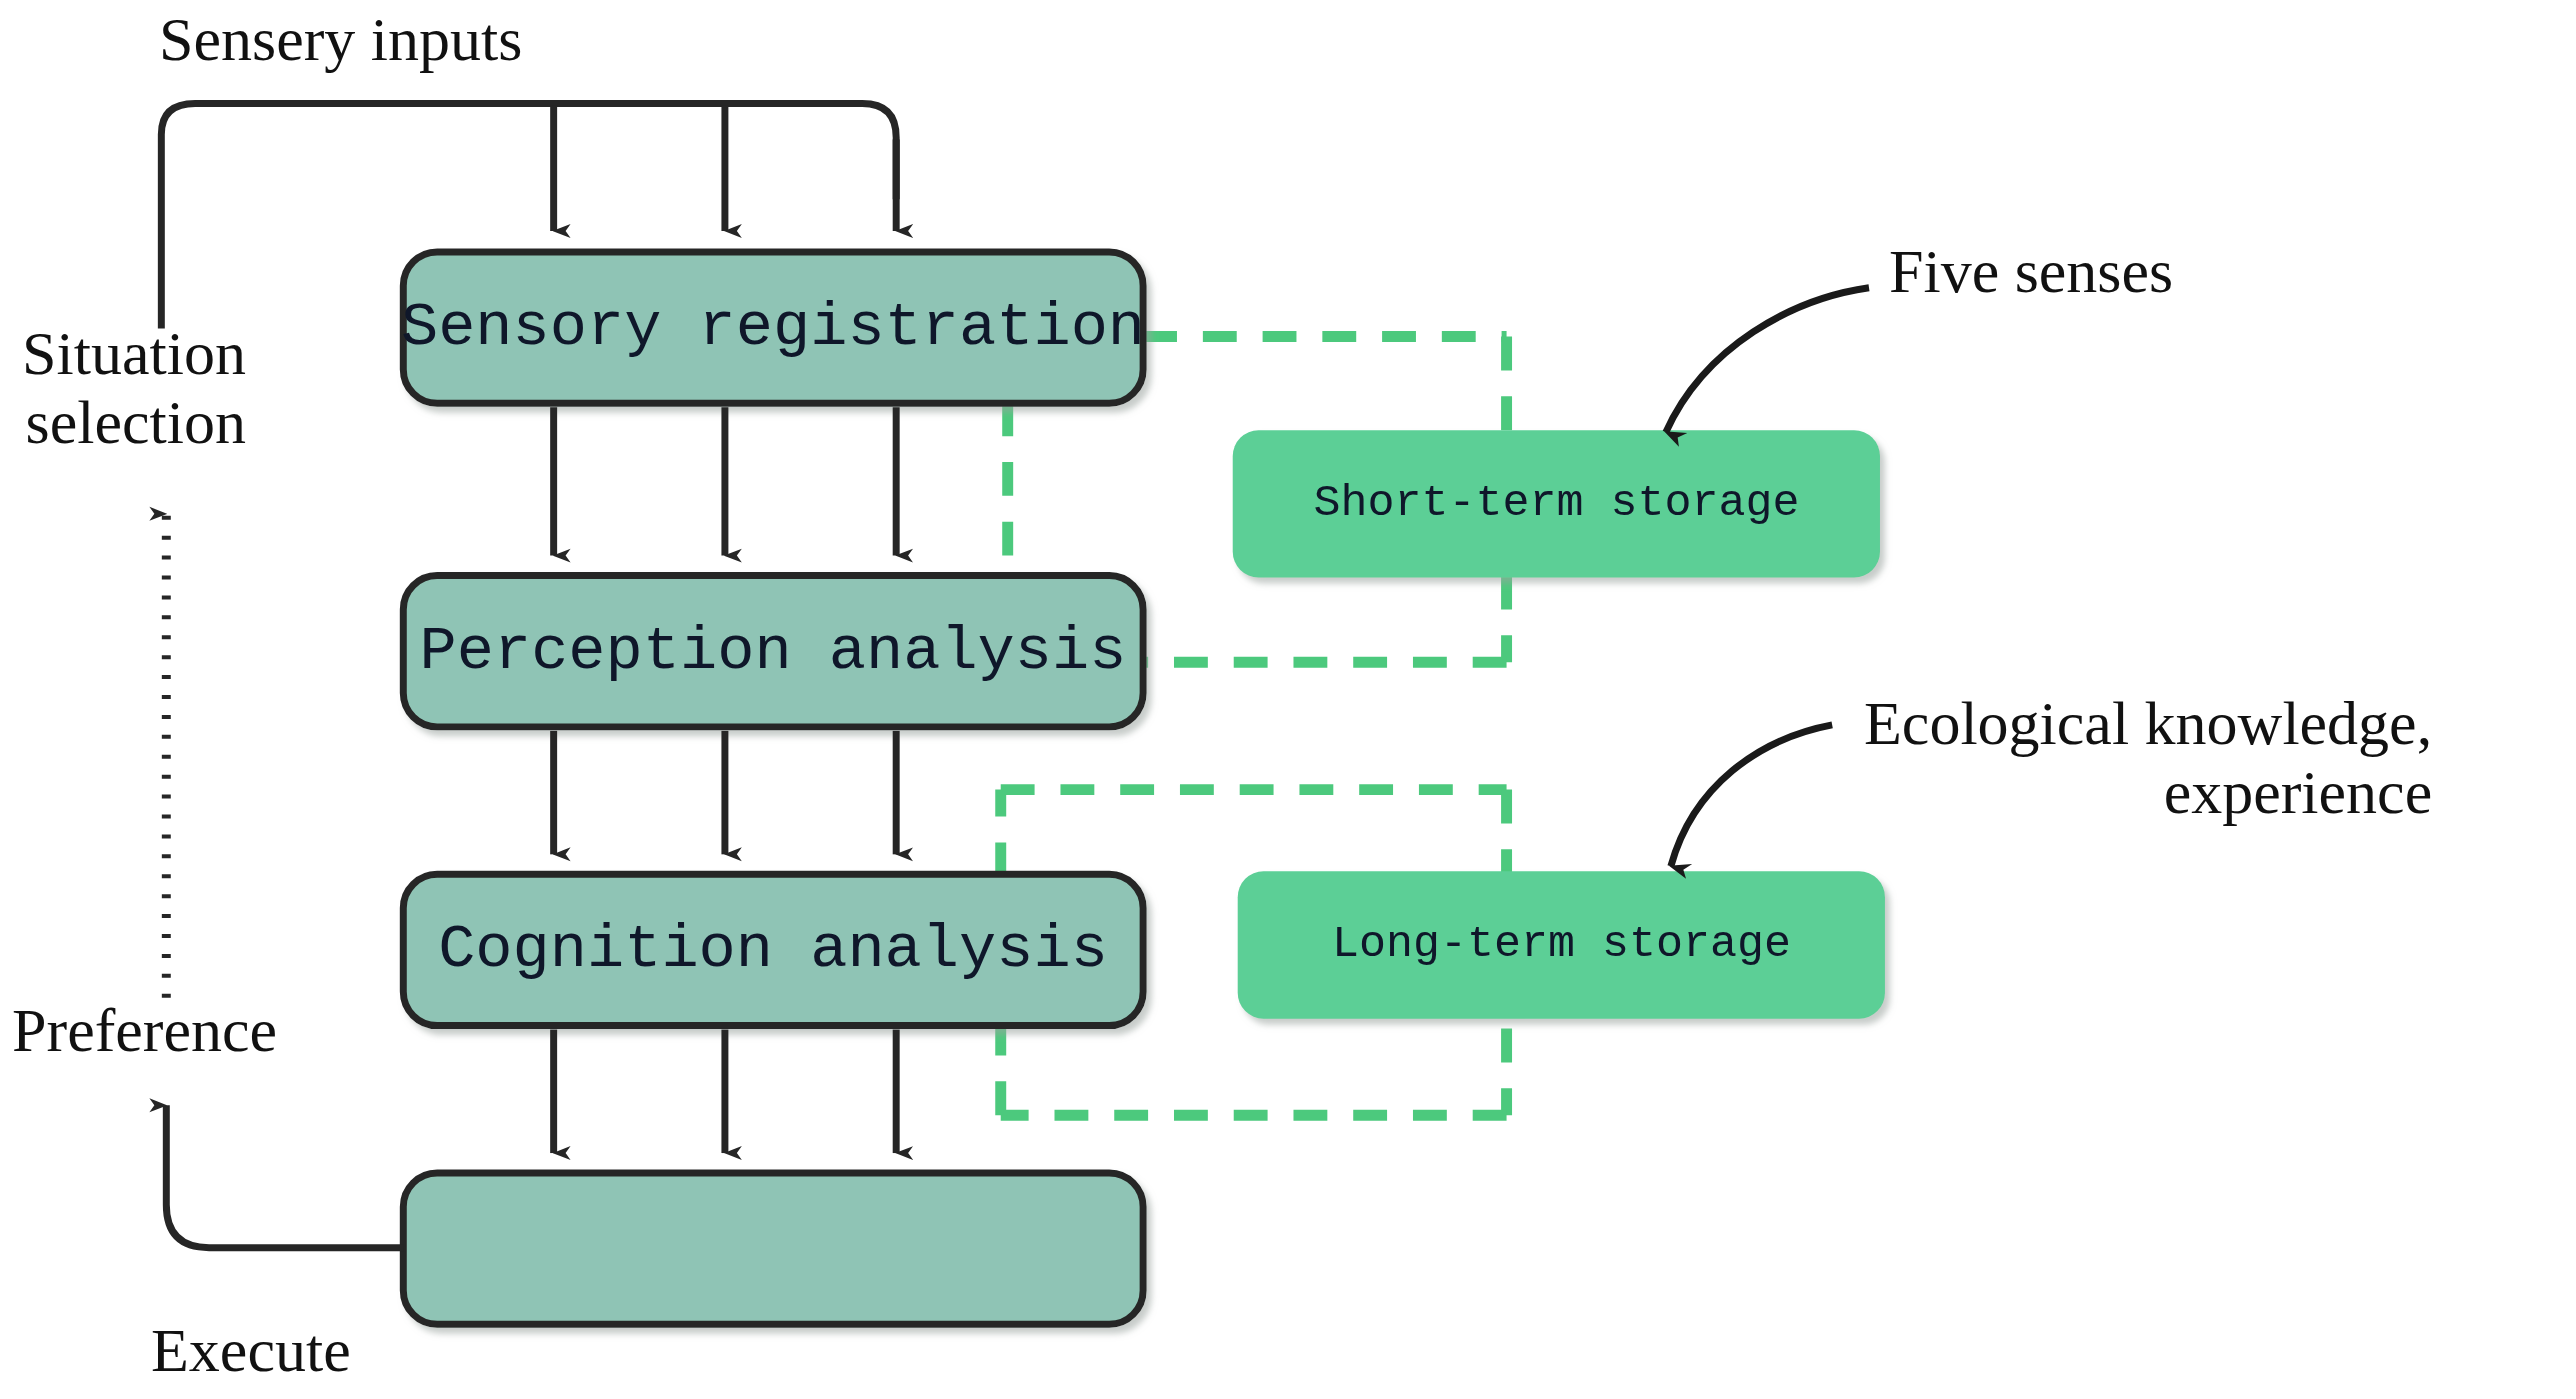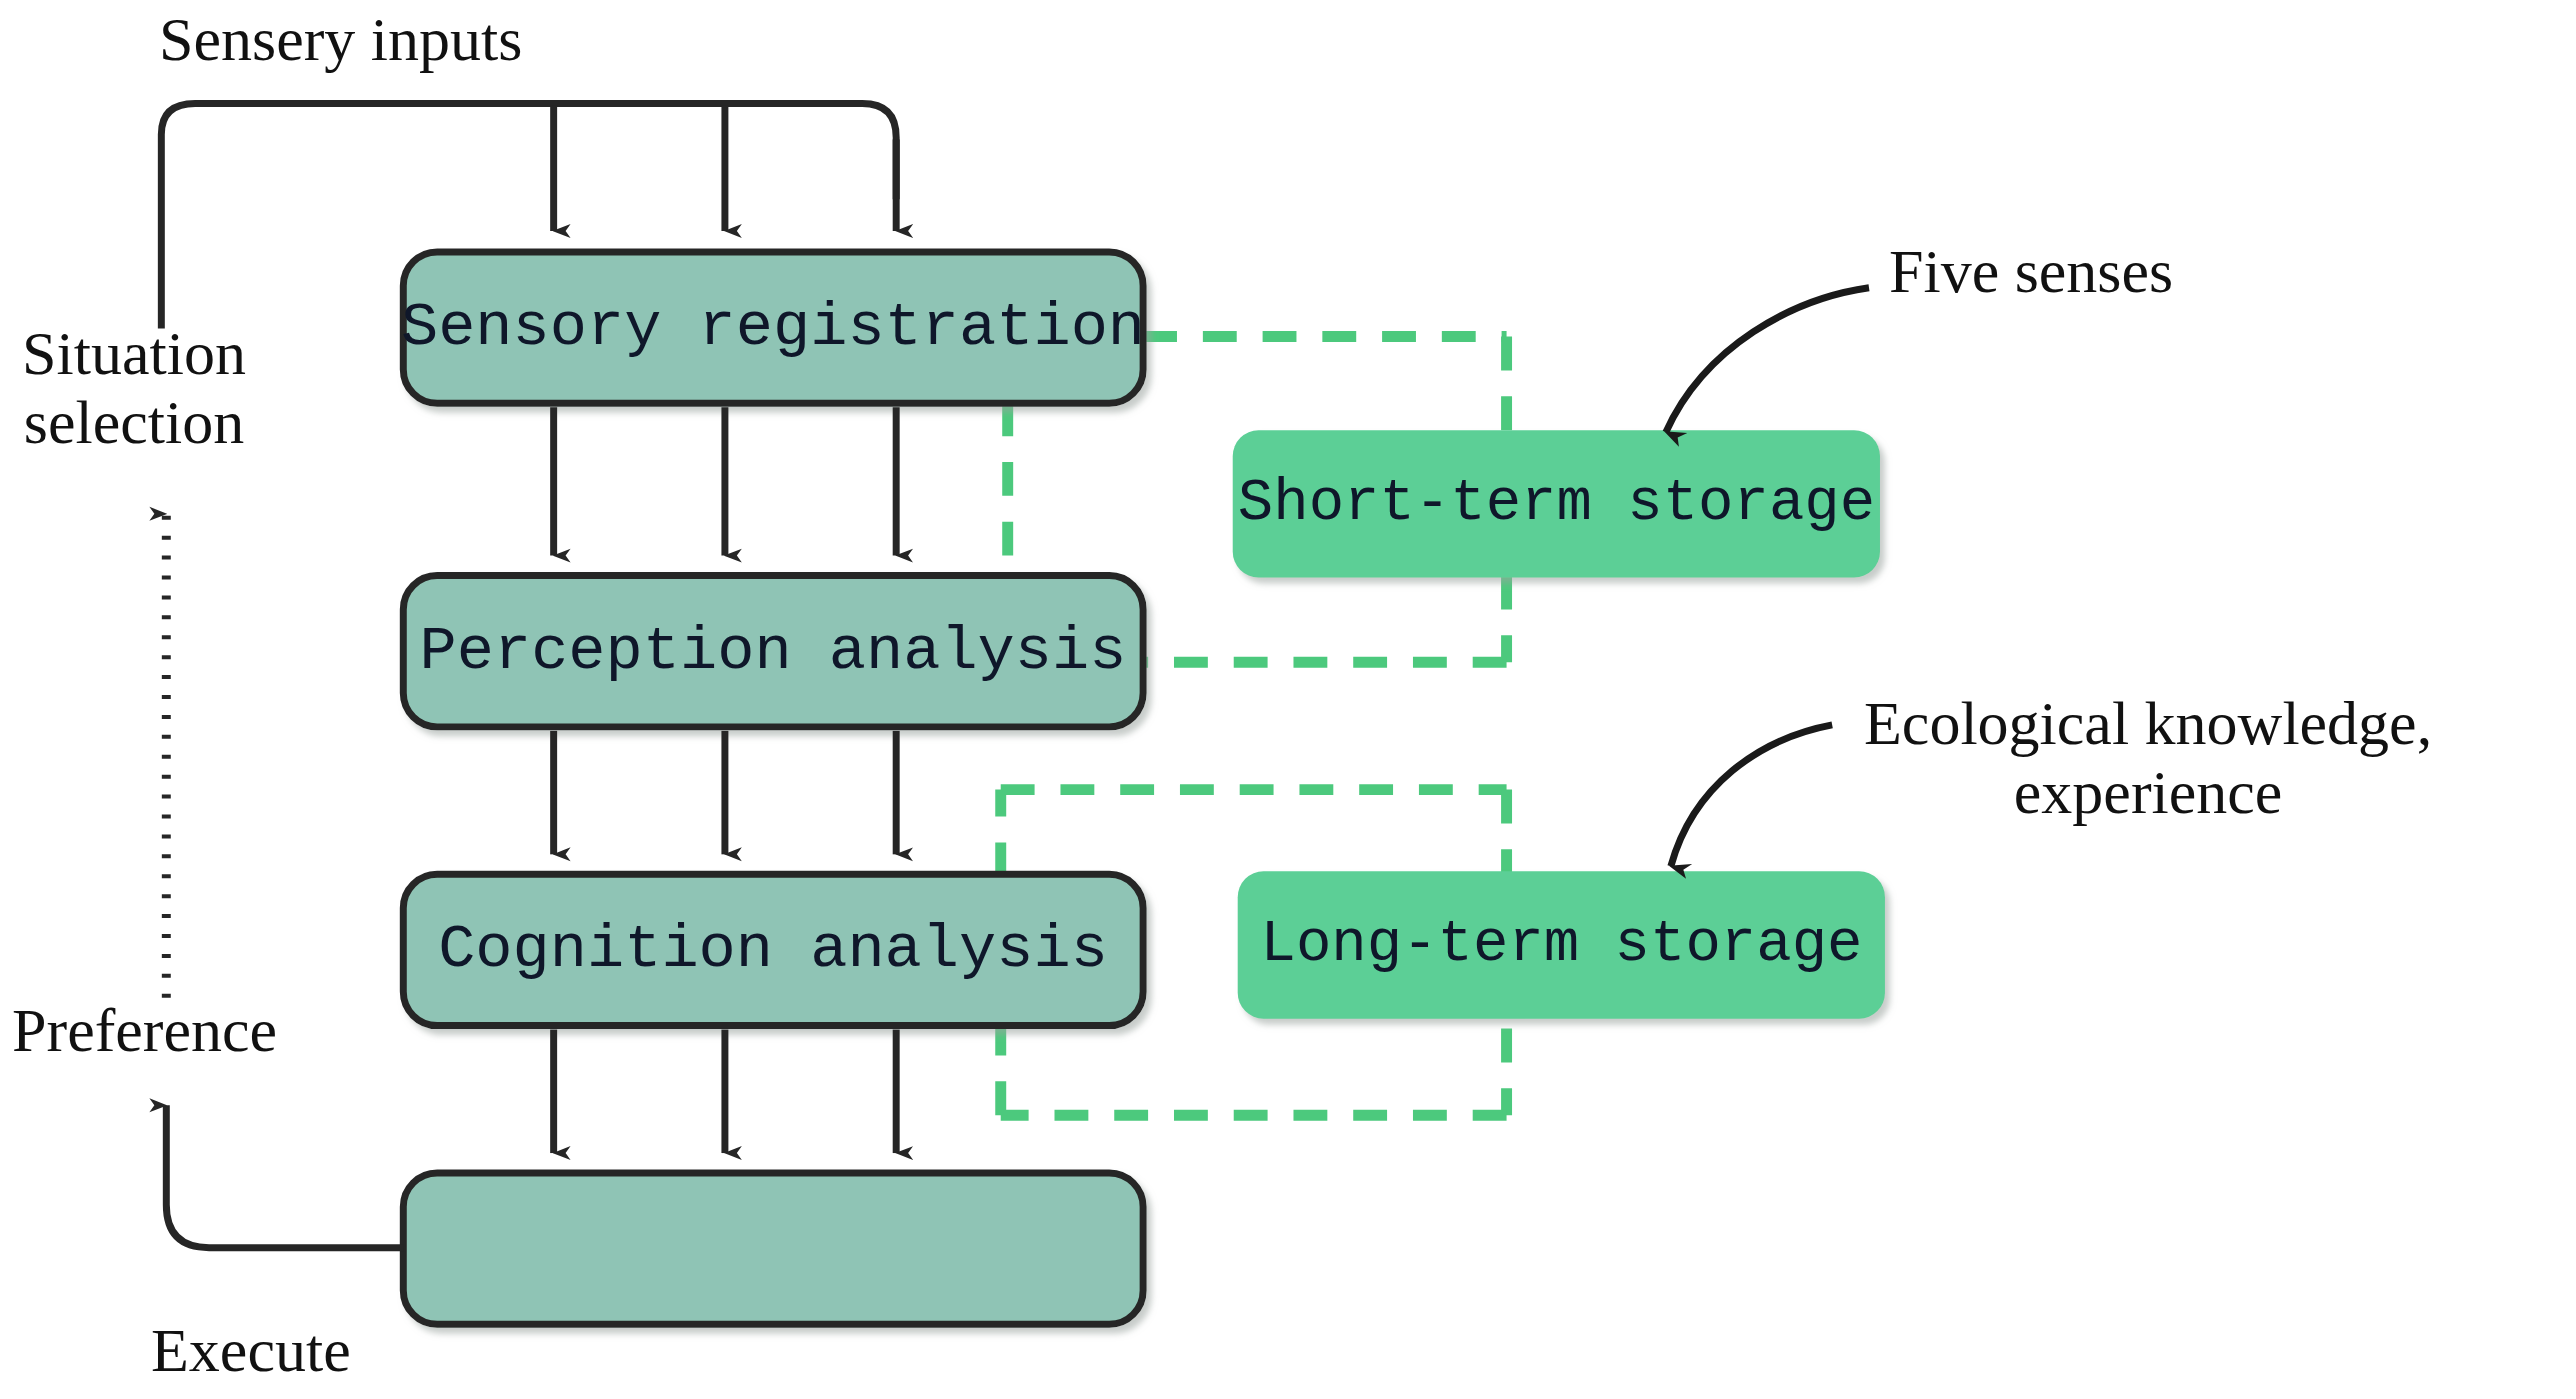--- a/index.html
+++ b/index.html
@@ -26,30 +26,30 @@
     position: absolute;
     display: flex;
     align-items: center;
     justify-content: center;
     font-family: Liberation Mono, monospace;
     color: #0f172a;
     white-space: nowrap;
     pointer-events: none;
   }
   .proc-label { font-size: 62px; }
-  .store-label { font-size: 59px; border-radius: 14px; }
+  .store-label { font-size: 45px; border-radius: 14px; }
   .free-label {
     position: absolute;
     font-family: "Liberation Serif", "DejaVu Serif", serif;
     color: #111111;
     font-size: 62px;
     line-height: 1.12;
     white-space: pre-line;
   }
-  .free-label.left { text-align: center; }
+  .free-label.left { text-align: right; }
 </style>
 </head>
 <body>
 
 <div id="stage">
 
   <svg id="diagram-svg" viewBox="0 0 2587 1405">
     <defs>
       <marker id="arrowDown" markerWidth="16" markerHeight="18" refX="8" refY="17" orient="auto" markerUnits="userSpaceOnUse">
         <path d="M 1,0 L 8,18 L 15,0 L 8,5 Z" fill="#262626"></path>

